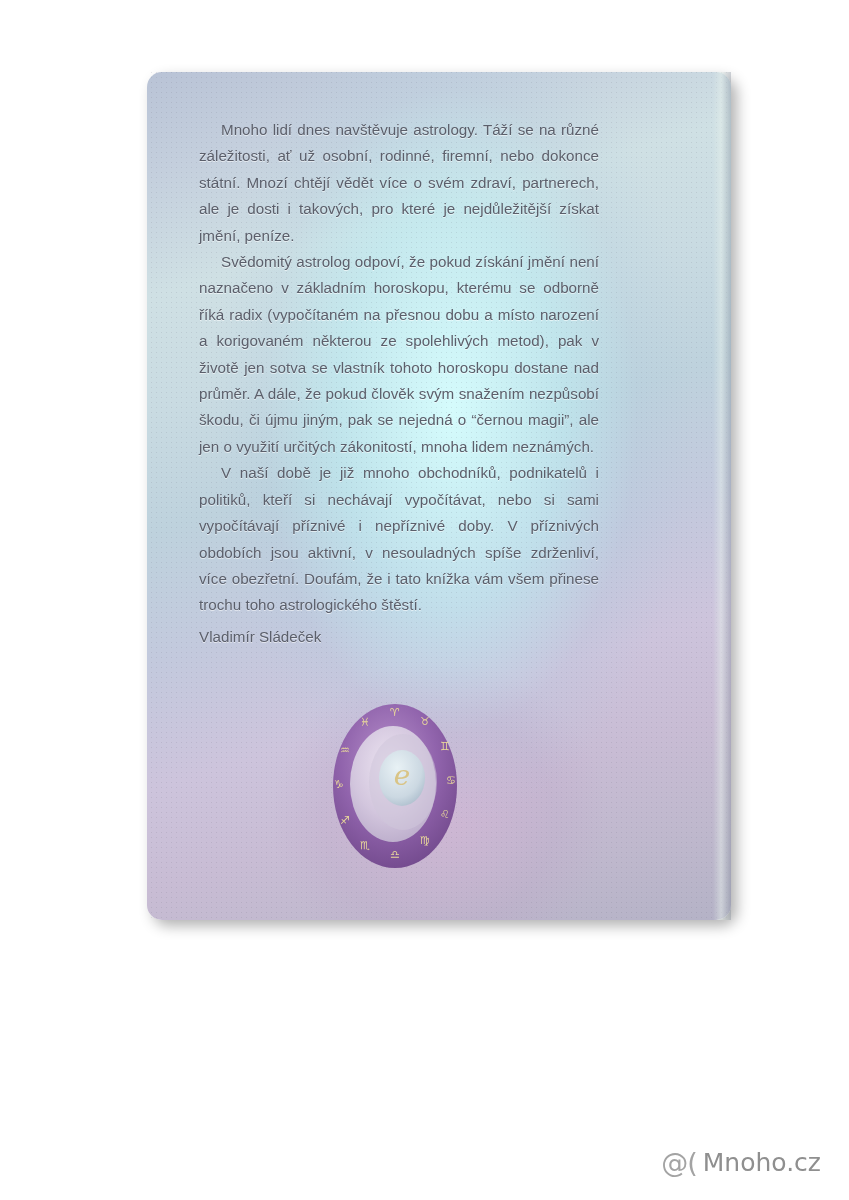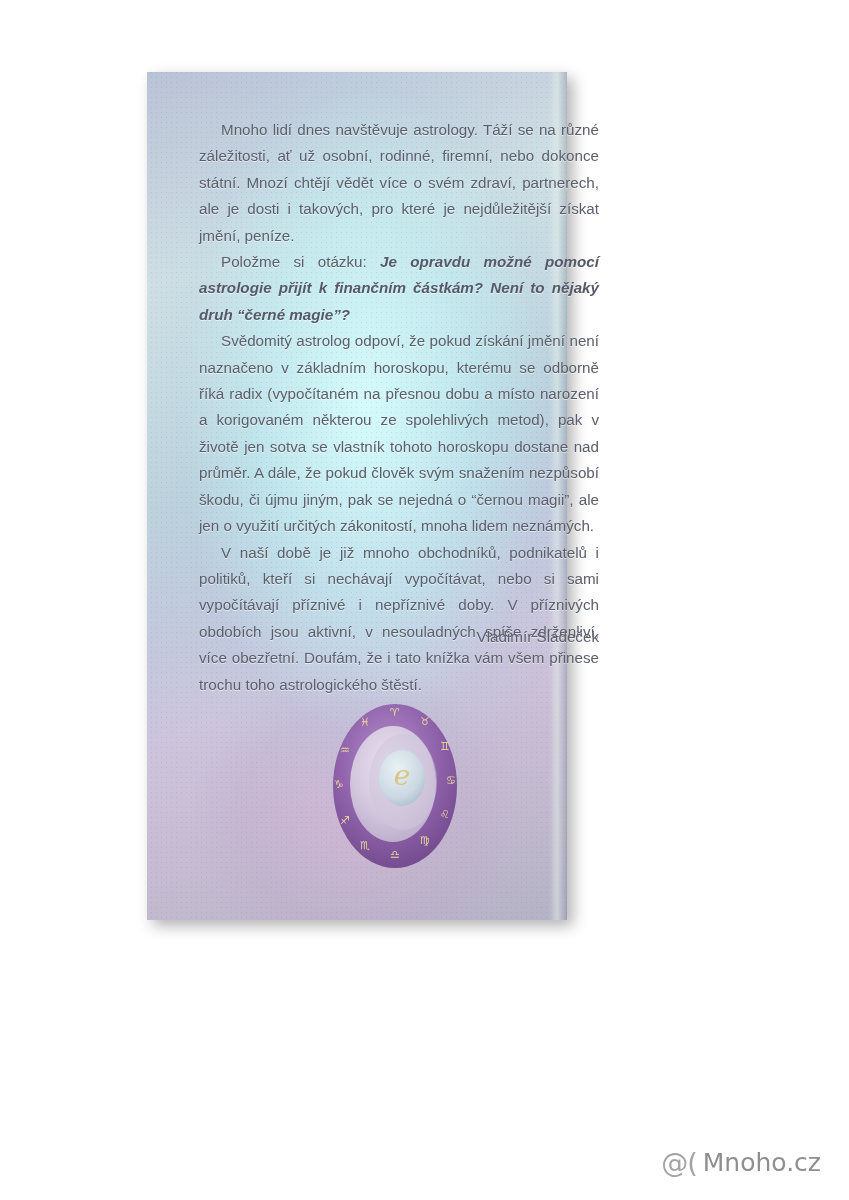--- a/index.html
+++ b/index.html
@@ -13,38 +13,39 @@
     position: relative;
     overflow: hidden;
     font-family: "Liberation Sans", sans-serif;
   }
 
   
   #book-cover {
     position: absolute;
     left: 147px;
     top: 72px;
-    width: 420px;
+    width: 584px;
     height: 848px;
     
     background:
       radial-gradient(ellipse 300px 520px at 52% 40%, rgba(215,255,255,0.92) 0%, rgba(190,240,245,0.55) 38%, rgba(170,205,225,0.15) 62%, rgba(160,180,210,0.0) 80%),
       radial-gradient(ellipse 210px 200px at 50% 88%, rgba(214,180,214,0.55) 0%, rgba(190,165,200,0.25) 55%, rgba(180,170,195,0) 80%),
       linear-gradient(163deg,
         #b9c3d6 0%,
         #c4cfdd 10%,
         #cfe0e4 22%,
         #c9dbe2 33%,
         #bed2dd 45%,
         #c3c9dd 58%,
         #cdc4dc 70%,
         #c8bcd4 80%,
         #bfb8cd 90%,
         #b4b2c6 100%);
     box-shadow: 6px 6px 14px rgba(0,0,0,0.30);
+    border-radius: 15px;
   }
   
   #book-cover::before {
     content: "";
     position: absolute;
     inset: 0;
     pointer-events: none;
     background-image:
       radial-gradient(rgba(255,255,255,0.40) 0.6px, rgba(0,0,0,0) 0.7px),
       radial-gradient(rgba(90,90,110,0.16) 0.6px, rgba(0,0,0,0) 0.7px);
@@ -82,21 +83,21 @@
   .q-italic {
     font-style: italic;
     font-weight: bold;
     color: #55596a;
   }
   #signature {
     position: absolute;
     left: 52px;
     top: 556px;
     width: 400px;
-    text-align: right;
+    text-align: left;
     padding-right: 18px;
     color: #5b5f6b;
     font-size: 15.2px;
     z-index: 4;
     text-shadow: 0 1px 0 rgba(255,255,255,0.55);
   }
 
   
   #zodiac-emblem {
     position: absolute;
@@ -132,23 +133,20 @@
   }
 </style>
 </head>
 <body>
 
 <div id="book-cover">
 
   <div id="cover-text">
     <p>
       <span>Mnoho lidí dnes navštěvuje astrology. Táží se na různé záležitosti, ať už osobní, rodinné, firemní, nebo dokonce státní. Mnozí chtějí vědět více o svém zdraví, partnerech, ale je dosti i takových, pro které je nejdůležitější získat jmění, peníze.</span>
-    </p>
-    <p>
-      <span>Položme si otázku: </span><span class="q-italic">Je opravdu možné pomocí astrologie přijít k finančním částkám? Není to nějaký druh “černé magie”?</span>
     </p>
     <p>
       <span>Svědomitý astrolog odpoví, že pokud získání jmění není naznačeno v základním horoskopu, kterému se odborně říká radix (vypočítaném na přesnou dobu a místo narození a korigovaném některou ze spolehlivých metod), pak v životě jen sotva se vlastník tohoto horoskopu dostane nad průměr. A dále, že pokud člověk svým snažením nezpůsobí škodu, či újmu jiným, pak se nejedná o “černou magii”, ale jen o využití určitých zákonitostí, mnoha lidem neznámých.</span>
     </p>
     <p>
       <span>V naší době je již mnoho obchodníků, podnikatelů i politiků, kteří si nechávají vypočítávat, nebo si sami vypočítávají příznivé i nepříznivé doby. V příznivých obdobích jsou aktivní, v nesouladných spíše zdrženliví, více obezřetní. Doufám, že i tato knížka vám všem přinese trochu toho astrologického štěstí.</span>
     </p>
   </div>
 
   <div id="signature">Vladimír Sládeček</div>

